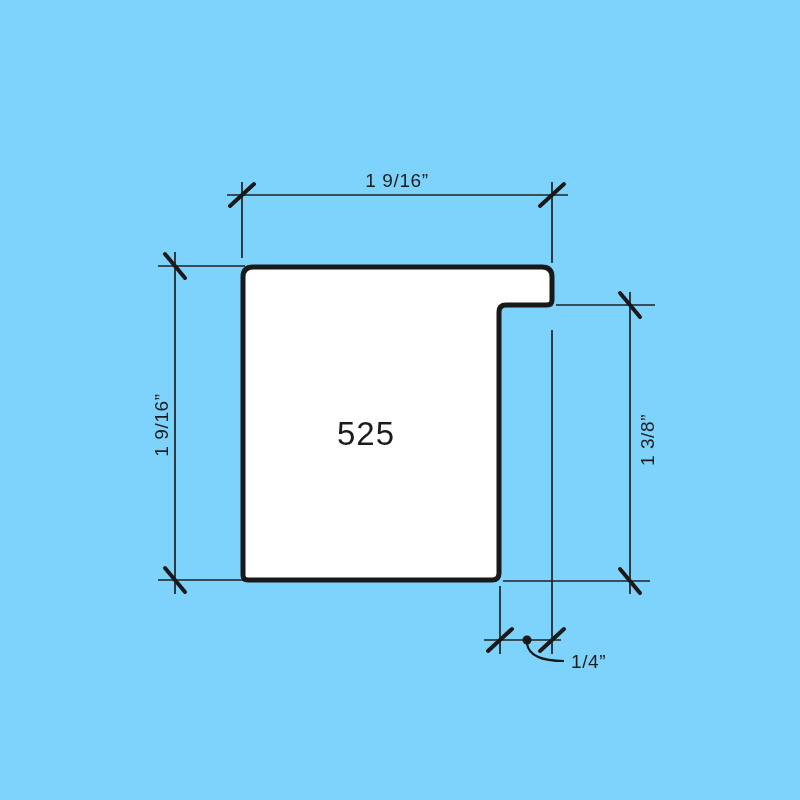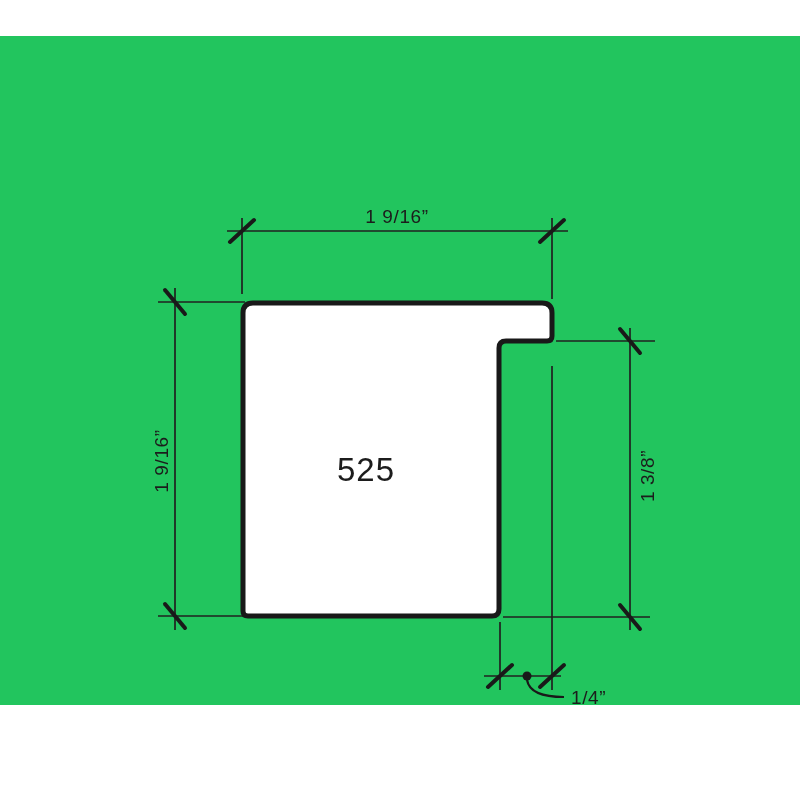--- a/index.html
+++ b/index.html
@@ -3,24 +3,23 @@
 <meta charset="utf-8">
 <style>
   html, body {
     margin: 0;
     padding: 0;
     background: #ffffff;
   }
   .canvas {
     position: relative;
     width: 800px;
-    height: 669px;
-    background: #22c55e;
+    height: 800px;
+    background: #7dd3fc;
     overflow: hidden;
-    margin-top: 36px;
   }
   svg { display: block; }
   .outline {
     fill: #ffffff;
     stroke: #191919;
     stroke-width: 5;
     stroke-linejoin: round;
     stroke-linecap: round;
   }
   .thin {

